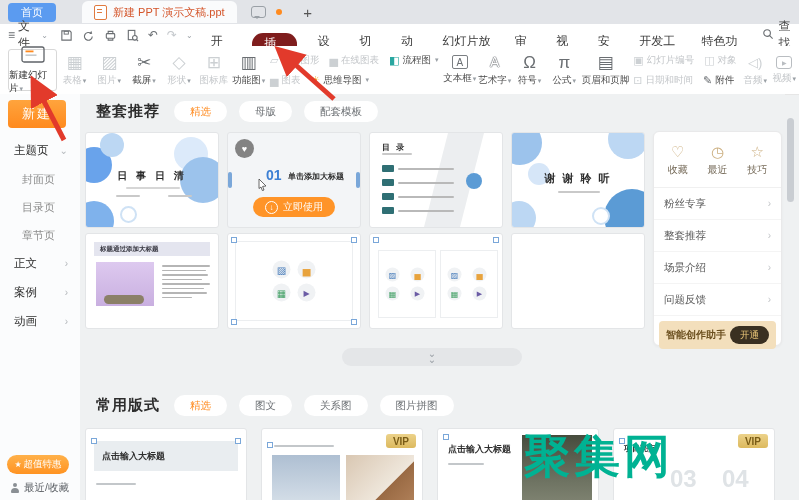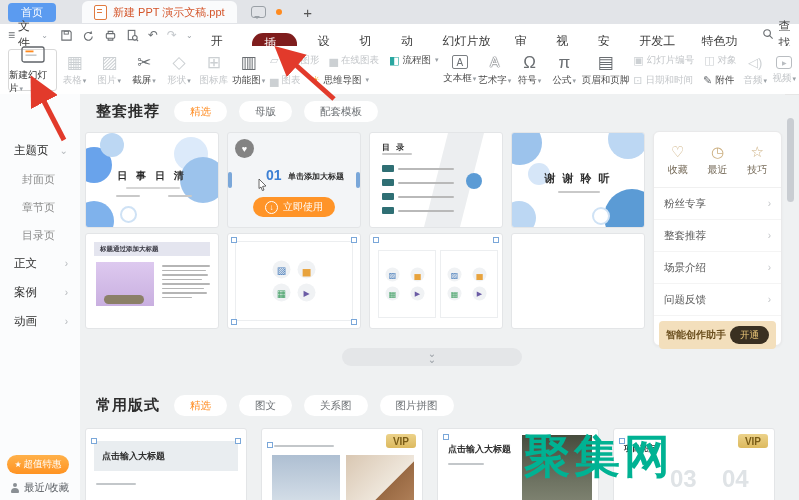--- a/index.html
+++ b/index.html
@@ -353,28 +353,29 @@
     <span class="ticon" style="font-size:13px;">◁)</span>
     <span class="tlabel"><span>音频</span><span class="dd">▾</span></span>
   </div>
   <div class="titem dis" style="width:36px;">
     <span class="vbox">▶</span>
     <span class="tlabel"><span>视频</span><span class="dd">▾</span></span>
   </div>
 </div>
 
 <div class="sidebar">
+  <div class="newbtn">新建</div>
   <div class="nav">
     <div class="grp">
       <span>主题页</span>
         <span class="chev">⌄</span>
     </div>
     <div class="sub">封面页</div>
+    <div class="sub">目录页</div>
     <div class="sub">章节页</div>
-    <div class="sub">目录页</div>
     <div class="grp">
       <span>正文</span>
         <span class="chev">›</span>
     </div>
     <div class="grp">
       <span>案例</span>
         <span class="chev">›</span>
     </div>
     <div class="grp">
       <span>动画</span>

